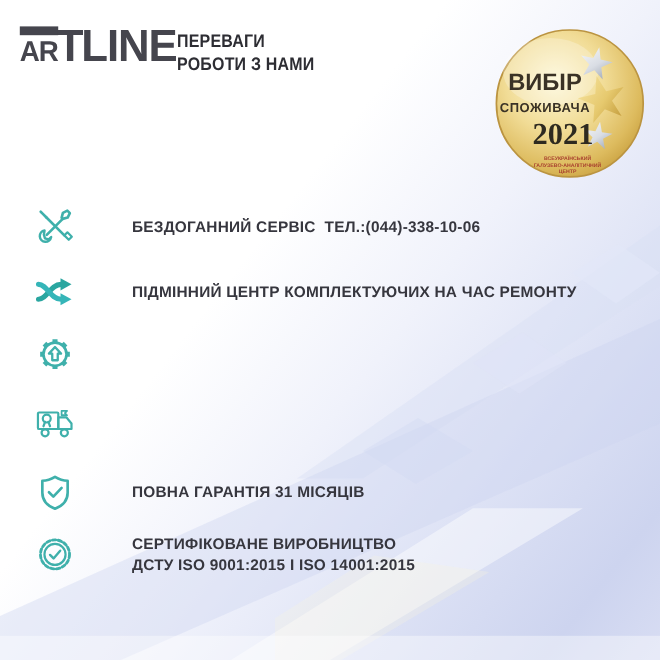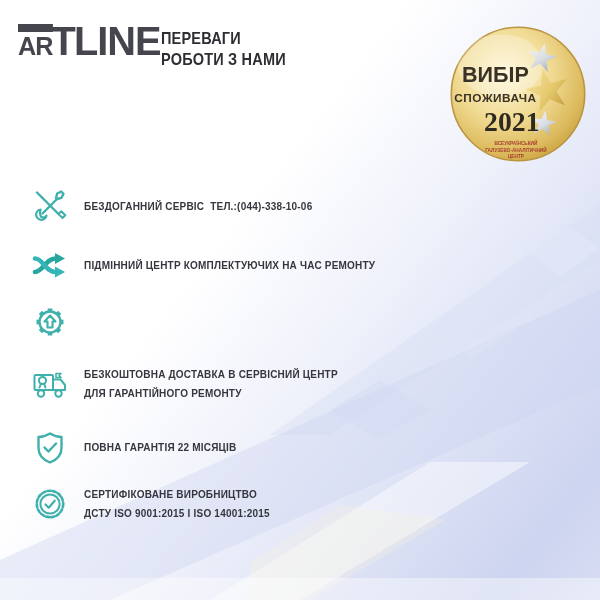--- a/index.html
+++ b/index.html
@@ -26,22 +26,22 @@
 
   
   .medal{position:absolute;left:441px;top:16px;width:154px;height:154px;}
 
   
   .benefit{
     position:absolute;left:30px;display:flex;align-items:center;gap:14px;max-width:555px;
   }
   .benefit .bicon{flex:0 0 40px;width:40px;height:40px;}
   .benefit .btext{
-    color:#36363e;font-weight:700;font-size:10px;line-height:19px;
-    letter-spacing:.2px;white-space:pre-wrap;
+    color:#36363e;font-weight:700;font-size:14px;line-height:19px;
+    letter-spacing:.2px;white-space:pre-wrap;margin-left:36px;
   }
   .r1{top:186px;} .r2{top:245px;} .r3{top:302px;} .r4{top:364px;} .r5{top:427px;} .r6{top:484px;}
 </style>
 </head>
 <body>
 
 <svg class="bg-svg" viewBox="0 0 600 600" aria-hidden="true">
   <polygon points="600,205 600,260 330,435 270,435" fill="#d9dff4" opacity="0.45"></polygon>
   <polygon points="600,290 600,385 110,600 0,600 0,560" fill="#ccd4ef" opacity="0.4"></polygon>
   <polygon points="520,248 562,222 600,248 560,276" fill="#e2e7f8" opacity="0.6"></polygon>
@@ -139,30 +139,28 @@
 <div class="benefit r4">
   <svg class="bicon" viewBox="0 0 40 40" fill="none" stroke="#3fb0ab" stroke-width="2" stroke-linecap="round" stroke-linejoin="round">
     <rect x="4.5" y="11" width="18.5" height="15" rx="1"></rect>
     <path d="M23 15.5 h7.5 l4.5 5.5 v5 h-12 z"></path>
     <circle cx="11" cy="29.5" r="3.2"></circle>
     <circle cx="28.5" cy="29.5" r="3.2"></circle>
     <circle cx="12.5" cy="16.5" r="3.6"></circle>
     <path d="M11 19.5 l-1.5 4 M14 19.5 l1.5 4"></path>
     <path d="M26 9.5 h5 l-2 2 2 2 h-5 z" stroke-width="1.6"></path>
   </svg>
-  <div class="btext">БЕЗКОШТОВНА ДОСТАВКА В СЕРВІСНИЙ ЦЕНТР
-ДЛЯ ГАРАНТІЙНОГО РЕМОНТУ</div>
 </div>
 
 <div class="benefit r5">
   <svg class="bicon" viewBox="0 0 40 40" fill="none" stroke="#3fb0ab" stroke-width="2.4" stroke-linecap="round" stroke-linejoin="round">
     <path d="M20 6.5 C24 9 28 10 31.5 10 V21 C31.5 28.5 26.5 33 20 35.5 C13.5 33 8.5 28.5 8.5 21 V10 C12 10 16 9 20 6.5 Z"></path>
     <path d="M14.5 20.5 l4 4 7.5 -8"></path>
   </svg>
-  <div class="btext">ПОВНА ГАРАНТІЯ 22 МІСЯЦІВ</div>
+  <div class="btext">ПОВНА ГАРАНТІЯ 31 МІСЯЦІВ</div>
 </div>
 
 <div class="benefit r6">
   <svg class="bicon" viewBox="0 0 40 40" fill="none" stroke="#3fb0ab" stroke-linecap="round" stroke-linejoin="round">
     <circle cx="20" cy="20" r="13.2" stroke-width="2.6" stroke-dasharray="3.1 2.3"></circle>
     <circle cx="20" cy="20" r="9.6" stroke-width="2"></circle>
     <path d="M15.5 20.5 l3.2 3.2 6 -7" stroke-width="2.2"></path>
   </svg>
   <div class="btext">СЕРТИФІКОВАНЕ ВИРОБНИЦТВО
 ДСТУ ISO 9001:2015 І ISO 14001:2015</div>

